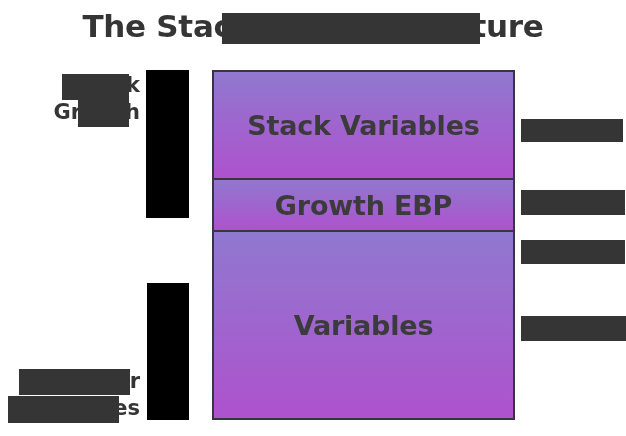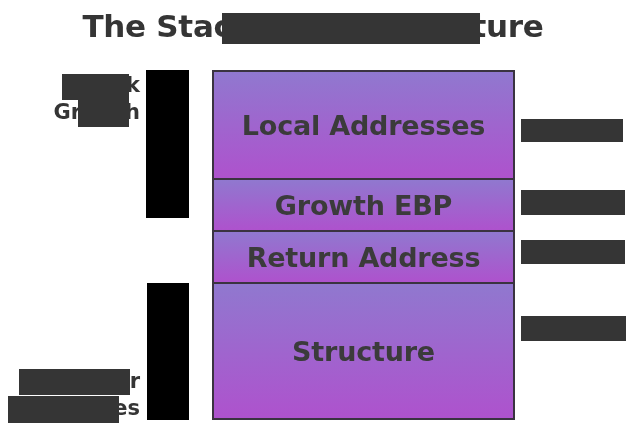--- a/index.html
+++ b/index.html
@@ -141,30 +141,27 @@
     <div>Addresses</div>
   </div>
   <div class="left-redact lr-lo-1"></div>
   <div class="left-redact lr-lo-2"></div>
 
   <div class="dir-bar upper"></div>
   <div class="dir-bar lower"></div>
 
   <div class="stack-box">
     <div class="stack-cell cell-locals">
-      <span>Local Addresses</span>
+      <span>Stack Variables</span>
     </div>
     <div class="stack-cell cell-ebp">
       <span>Growth EBP</span>
     </div>
-    <div class="stack-cell cell-ret">
-      <span>Return Address</span>
-    </div>
     <div class="stack-cell cell-params">
-      <span>Structure</span>
+      <span>Variables</span>
     </div>
   </div>
 
   <div class="right-label" style="left:521px; top:118px;"></div>
   <div class="right-redact rr-1"></div>
 
   <div class="right-label" style="left:521px; top:189px;"></div>
   <div class="right-redact rr-2"></div>
 
   <div class="right-label" style="left:521px; top:239px;"></div>

